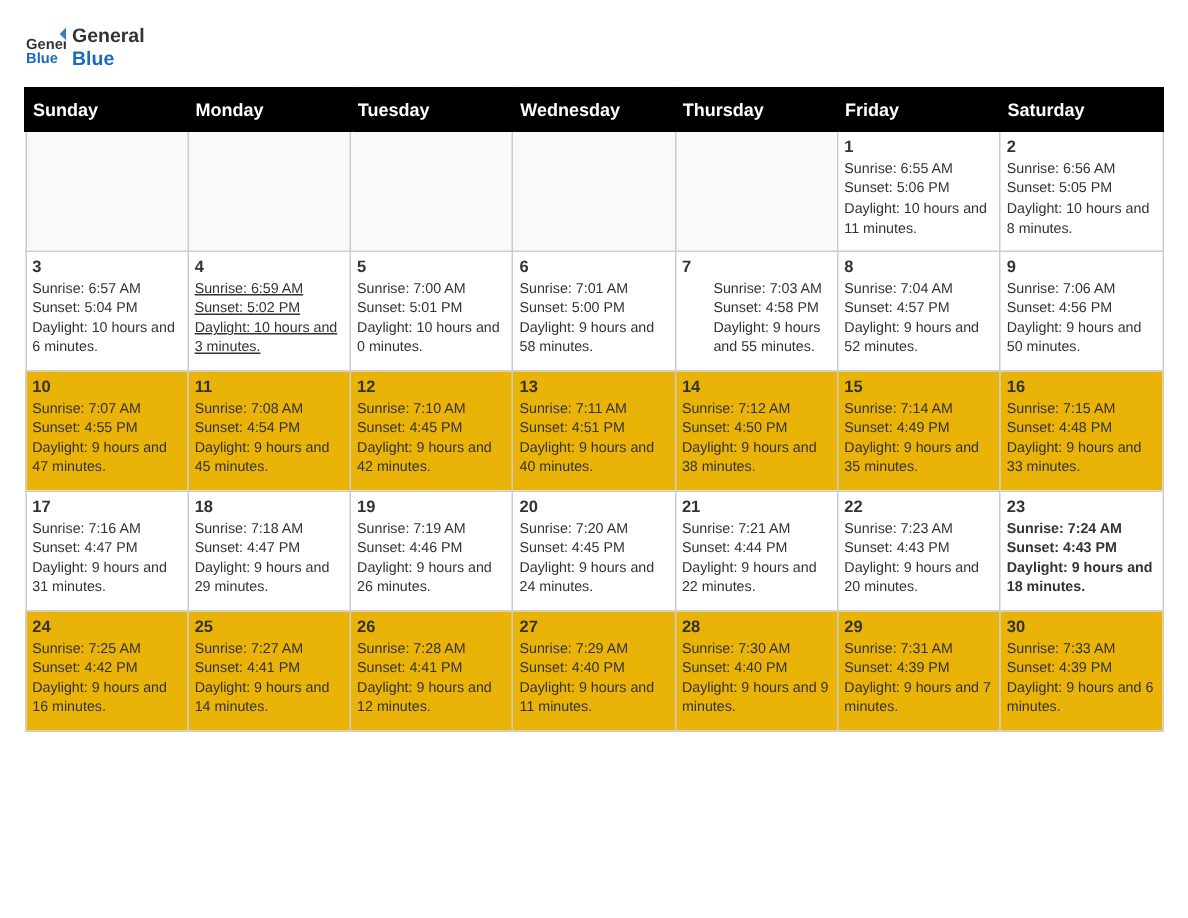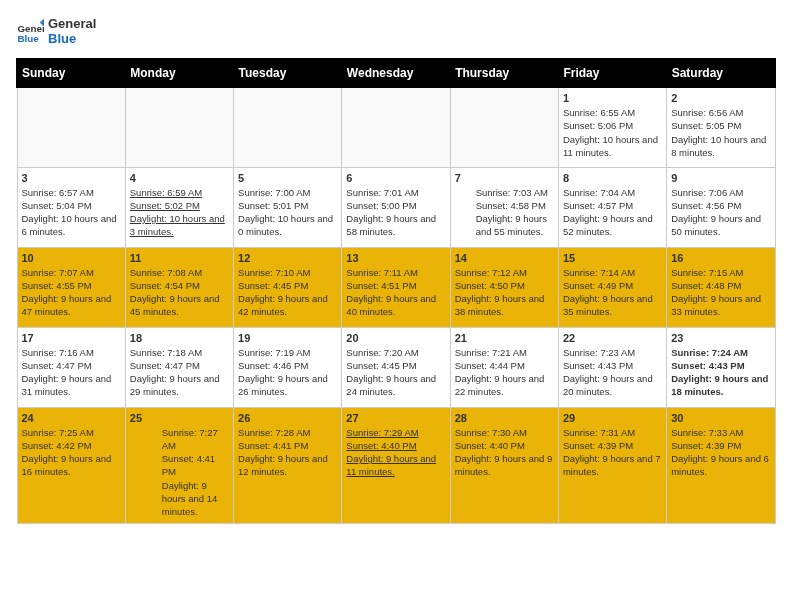--- a/index.html
+++ b/index.html
@@ -258,33 +258,33 @@
       </tr>
       <tr>
         <td class="shaded">
           <div class="day-num">24</div>
           <div class="day-info" style="white-space: pre-line;">Sunrise: 7:25 AM
 Sunset: 4:42 PM
 Daylight: 9 hours and 16 minutes.</div>
         </td>
         <td class="shaded">
           <div class="day-num">25</div>
-          <div class="day-info" style="white-space: pre-line; margin-left: 32px;">Sunrise: 7:27 AM
+          <div class="day-info" style="white-space: pre-line;">Sunrise: 7:27 AM
 Sunset: 4:41 PM
 Daylight: 9 hours and 14 minutes.</div>
         </td>
         <td class="shaded">
           <div class="day-num">26</div>
           <div class="day-info" style="white-space: pre-line;">Sunrise: 7:28 AM
 Sunset: 4:41 PM
 Daylight: 9 hours and 12 minutes.</div>
         </td>
         <td class="shaded">
           <div class="day-num">27</div>
-          <div class="day-info" style="white-space: pre-line; text-decoration: underline;">Sunrise: 7:29 AM
+          <div class="day-info" style="white-space: pre-line;">Sunrise: 7:29 AM
 Sunset: 4:40 PM
 Daylight: 9 hours and 11 minutes.</div>
         </td>
         <td class="shaded">
           <div class="day-num">28</div>
           <div class="day-info" style="white-space: pre-line;">Sunrise: 7:30 AM
 Sunset: 4:40 PM
 Daylight: 9 hours and 9 minutes.</div>
         </td>
         <td class="shaded">

